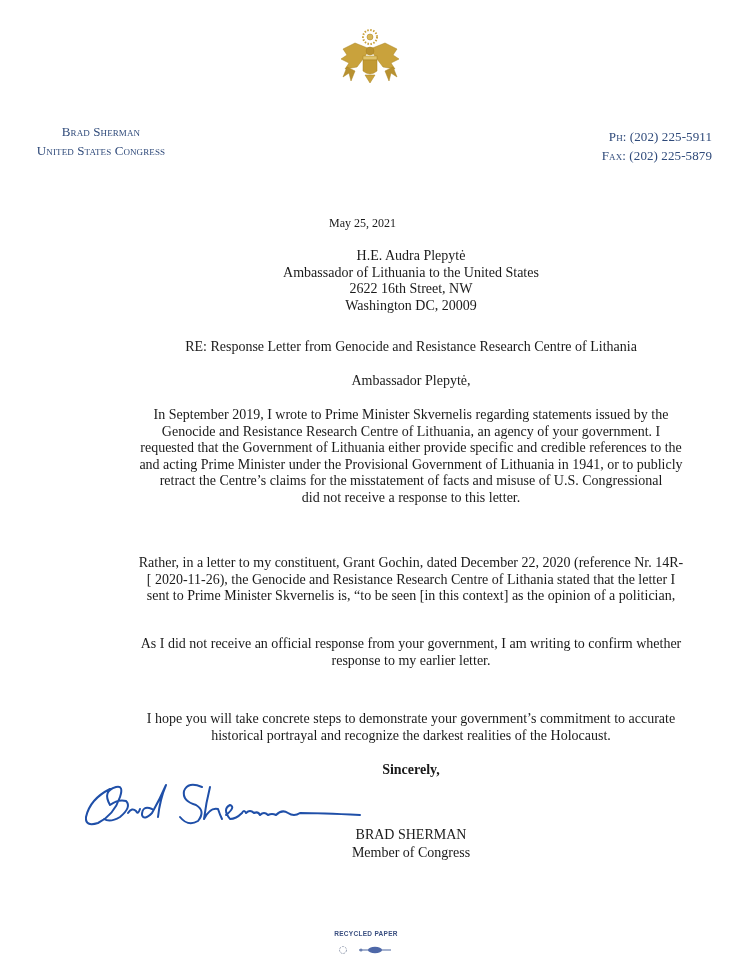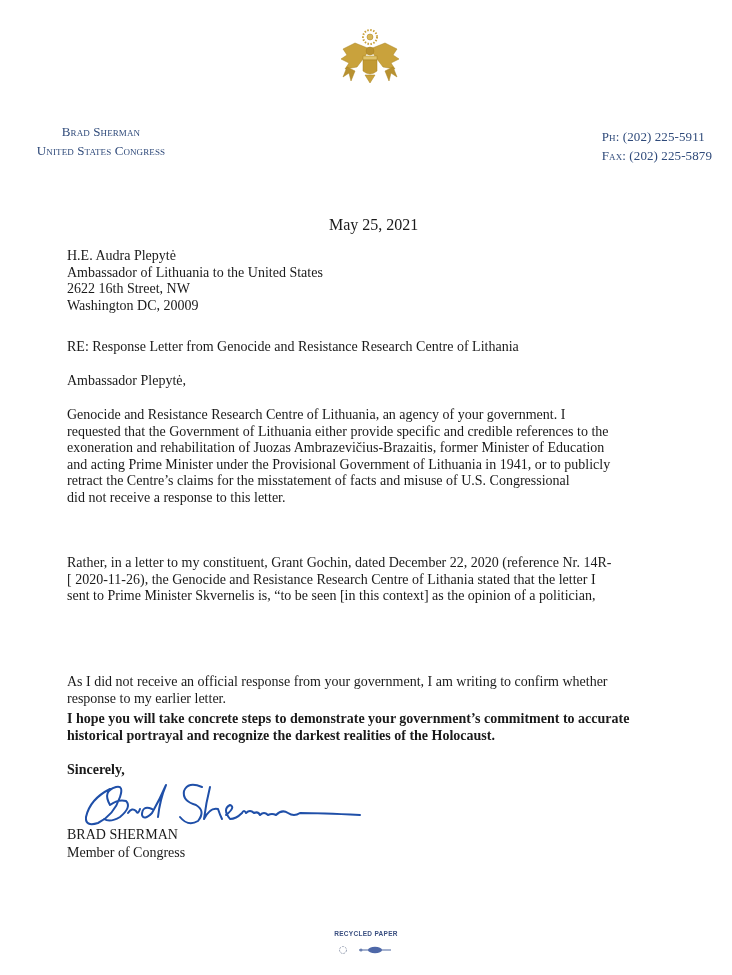--- a/index.html
+++ b/index.html
@@ -2,32 +2,32 @@
 <html><head>
   <meta charset="utf-8">
   <style>
     html, body { margin: 0; padding: 0; background: #ffffff; }
     body { width: 732px; height: 975px; position: relative; overflow: hidden;
            font-family: "Liberation Serif", serif; color: #1a1a1a; }
     .abs { position: absolute; }
     .seal { left: 335px; top: 25px; width: 70px; height: 70px; }
     .lh-left { left: 0; width: 202px; top: 122px; text-align: center; color: #2f4a7a;
                font-family: "Liberation Serif", serif; font-size: 13px; line-height: 19px; }
-    .lh-right { right: 20px; top: 127px; text-align: left; color: #2f4a7a;
+    .lh-right { right: 20px; top: 127px; text-align: right; color: #2f4a7a;
                 font-family: "Liberation Serif", serif; font-size: 13px; line-height: 19px; }
     .sc { font-variant: small-caps; letter-spacing: 0.1px; }
-    .date { left: 329px; top: 216px; font-size: 16px; }
-    .body-text { left: 67px; width: 640px; font-size: 14px; line-height: 16.5px; }
+    .date { left: 329px; top: 216px; font-size: 12px; }
+    .body-text { left: 91px; width: 640px; font-size: 14px; line-height: 16.5px; text-align: center; }
     .addr { top: 248px; }
     .re { top: 339px; }
     .salutation { top: 373px; }
     .p1 { top: 407px; }
     .p2 { top: 555px; }
-    .p3 { top: 636px; margin-top: 38px; }
-    .p4 { top: 711px; font-weight: bold; }
+    .p3 { top: 636px; }
+    .p4 { top: 711px; }
     .closing { top: 762px; font-weight: bold; }
     .sig { left: 80px; top: 779px; width: 290px; height: 52px; }
     .signame { top: 827px; }
     .sigtitle { top: 845px; }
     .footer { left: 0; width: 732px; top: 930px; text-align: center; color: #3a4f80;
               font-family: "Liberation Sans", sans-serif; font-size: 6.5px; font-weight: bold; letter-spacing: 0.3px; }
     .footer-icons { left: 0; width: 732px; top: 942px; text-align: center; }
   </style>
 </head>
 <body>
@@ -66,23 +66,23 @@
   <div>Ambassador of Lithuania to the United States</div>
   <div>2622 16th Street, NW</div>
   <div>Washington DC, 20009</div>
 </div>
 
 <div class="abs body-text re">RE: Response Letter from Genocide and Resistance Research Centre of Lithania</div>
 
 <div class="abs body-text salutation">Ambassador Plepytė,</div>
 
 <div class="abs body-text p1">
+  <div>In September 2019, I wrote to Prime Minister Skvernelis regarding statements issued by the</div>
   <div>Genocide and Resistance Research Centre of Lithuania, an agency of your government. I</div>
   <div>requested that the Government of Lithuania either provide specific and credible references to the</div>
-  <div>exoneration and rehabilitation of Juozas Ambrazevičius-Brazaitis, former Minister of Education</div>
   <div>and acting Prime Minister under the Provisional Government of Lithuania in 1941, or to publicly</div>
   <div>retract the Centre’s claims for the misstatement of facts and misuse of U.S. Congressional</div>
   <div>did not receive a response to this letter.</div>
 </div>
 
 <div class="abs body-text p2">
   <div>Rather, in a letter to my constituent, Grant Gochin, dated December 22, 2020 (reference Nr. 14R-</div>
   <div>[ 2020-11-26), the Genocide and Resistance Research Centre of Lithania stated that the letter I</div>
   <div>sent to Prime Minister Skvernelis is, “to be seen [in this context] as the opinion of a politician,</div>
 </div>

